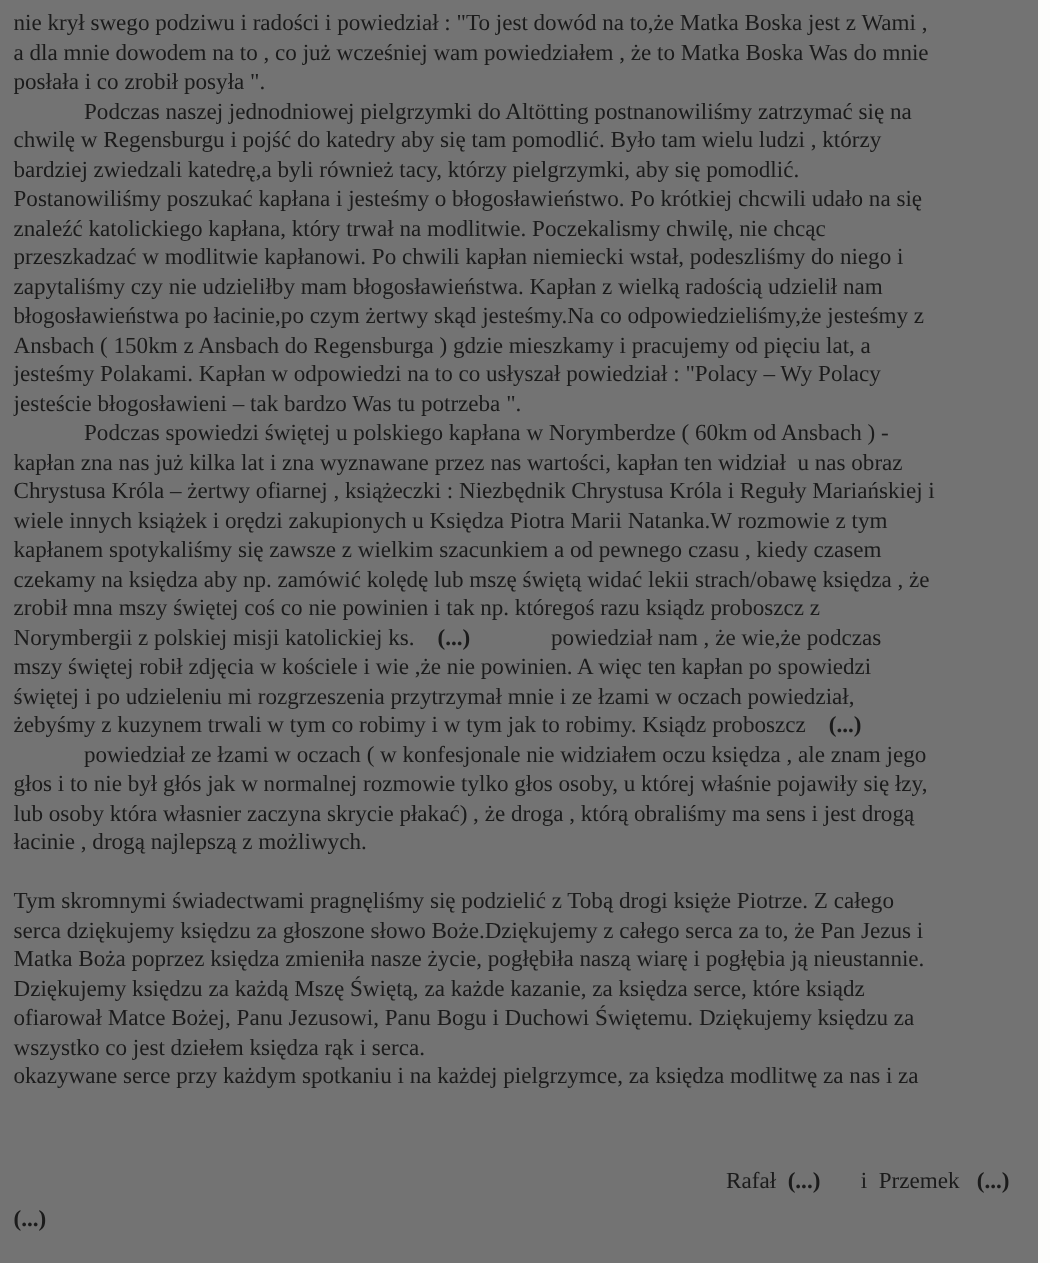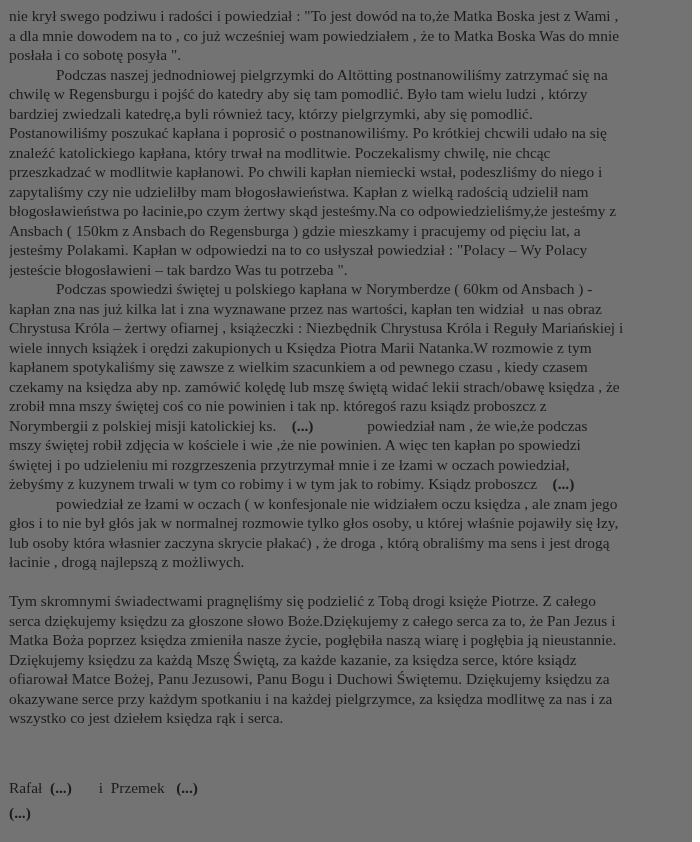--- a/index.html
+++ b/index.html
@@ -31,27 +31,27 @@
   .blank { height: 19.5px; }
   .b { font-weight: bold; }
 </style>
 </head>
 <body>
 
 <div class="page" id="document-page">
     <div>
       <div class="line"><span>nie krył swego podziwu i radości i powiedział : "To jest dowód na to,że Matka Boska jest z Wami ,</span></div>
       <div class="line"><span>a dla mnie dowodem na to , co już wcześniej wam powiedziałem , że to Matka Boska Was do mnie</span></div>
-      <div class="line"><span>posłała i co sobotę posyła ".</span></div>
+      <div class="line"><span>posłała i co zrobił posyła ".</span></div>
     </div>
     <div>
       <div class="line indent"><span>Podczas naszej jednodniowej pielgrzymki do Altötting postnanowiliśmy zatrzymać się na</span></div>
       <div class="line"><span>chwilę w Regensburgu i pojść do katedry aby się tam pomodlić. Było tam wielu ludzi , którzy</span></div>
       <div class="line"><span>bardziej zwiedzali katedrę,a byli również tacy, którzy pielgrzymki, aby się pomodlić.</span></div>
-      <div class="line"><span>Postanowiliśmy poszukać kapłana i poprosić o postnanowiliśmy. Po krótkiej chcwili udało na się</span></div>
+      <div class="line"><span>Postanowiliśmy poszukać kapłana i jesteśmy o błogosławieństwo. Po krótkiej chcwili udało na się</span></div>
       <div class="line"><span>znaleźć katolickiego kapłana, który trwał na modlitwie. Poczekalismy chwilę, nie chcąc</span></div>
       <div class="line"><span>przeszkadzać w modlitwie kapłanowi. Po chwili kapłan niemiecki wstał, podeszliśmy do niego i</span></div>
       <div class="line"><span>zapytaliśmy czy nie udzieliłby mam błogosławieństwa. Kapłan z wielką radością udzielił nam</span></div>
       <div class="line"><span>błogosławieństwa po łacinie,po czym żertwy skąd jesteśmy.Na co odpowiedzieliśmy,że jesteśmy z</span></div>
       <div class="line"><span>Ansbach ( 150km z Ansbach do Regensburga ) gdzie mieszkamy i pracujemy od pięciu lat, a</span></div>
       <div class="line"><span>jesteśmy Polakami. Kapłan w odpowiedzi na to co usłyszał powiedział : "Polacy – Wy Polacy</span></div>
       <div class="line"><span>jesteście błogosławieni – tak bardzo Was tu potrzeba ".</span></div>
     </div>
     <div>
       <div class="line indent"><span>Podczas spowiedzi świętej u polskiego kapłana w Norymberdze ( 60km od Ansbach ) -</span></div>
@@ -70,22 +70,22 @@
       <div class="line"><span>lub osoby która własnier zaczyna skrycie płakać) , że droga , którą obraliśmy ma sens i jest drogą</span></div>
       <div class="line"><span>łacinie , drogą najlepszą z możliwych.</span></div>
     </div>
     <div class="blank"></div>
     <div>
       <div class="line"><span>Tym skromnymi świadectwami pragnęliśmy się podzielić z Tobą drogi księże Piotrze. Z całego</span></div>
       <div class="line"><span>serca dziękujemy księdzu za głoszone słowo Boże.Dziękujemy z całego serca za to, że Pan Jezus i</span></div>
       <div class="line"><span>Matka Boża poprzez księdza zmieniła nasze życie, pogłębiła naszą wiarę i pogłębia ją nieustannie.</span></div>
       <div class="line"><span>Dziękujemy księdzu za każdą Mszę Świętą, za każde kazanie, za księdza serce, które ksiądz</span></div>
       <div class="line"><span>ofiarował Matce Bożej, Panu Jezusowi, Panu Bogu i Duchowi Świętemu. Dziękujemy księdzu za</span></div>
+      <div class="line"><span>wszystko co jest dziełem księdza rąk i serca.</span></div>
       <div class="line"><span>okazywane serce przy każdym spotkaniu i na każdej pielgrzymce, za księdza modlitwę za nas i za</span></div>
-      <div class="line"><span>wszystko co jest dziełem księdza rąk i serca.</span></div>
     </div>
     <div class="blank"></div>
     <div class="blank"></div>
     <div>
-      <div class="line" style="margin-top: 11px;"><span>Rafał  </span><span class="b">(...)</span><span>       i  Przemek   </span><span class="b">(...)</span></div>
+      <div class="line" style="margin-top: 11px; text-align: right;"><span>Rafał  </span><span class="b">(...)</span><span>       i  Przemek   </span><span class="b">(...)</span></div>
       <div class="line" style="margin-top: 6px;"><span class="b">(...)</span></div>
     </div>
   </div>
 
 </body></html>

